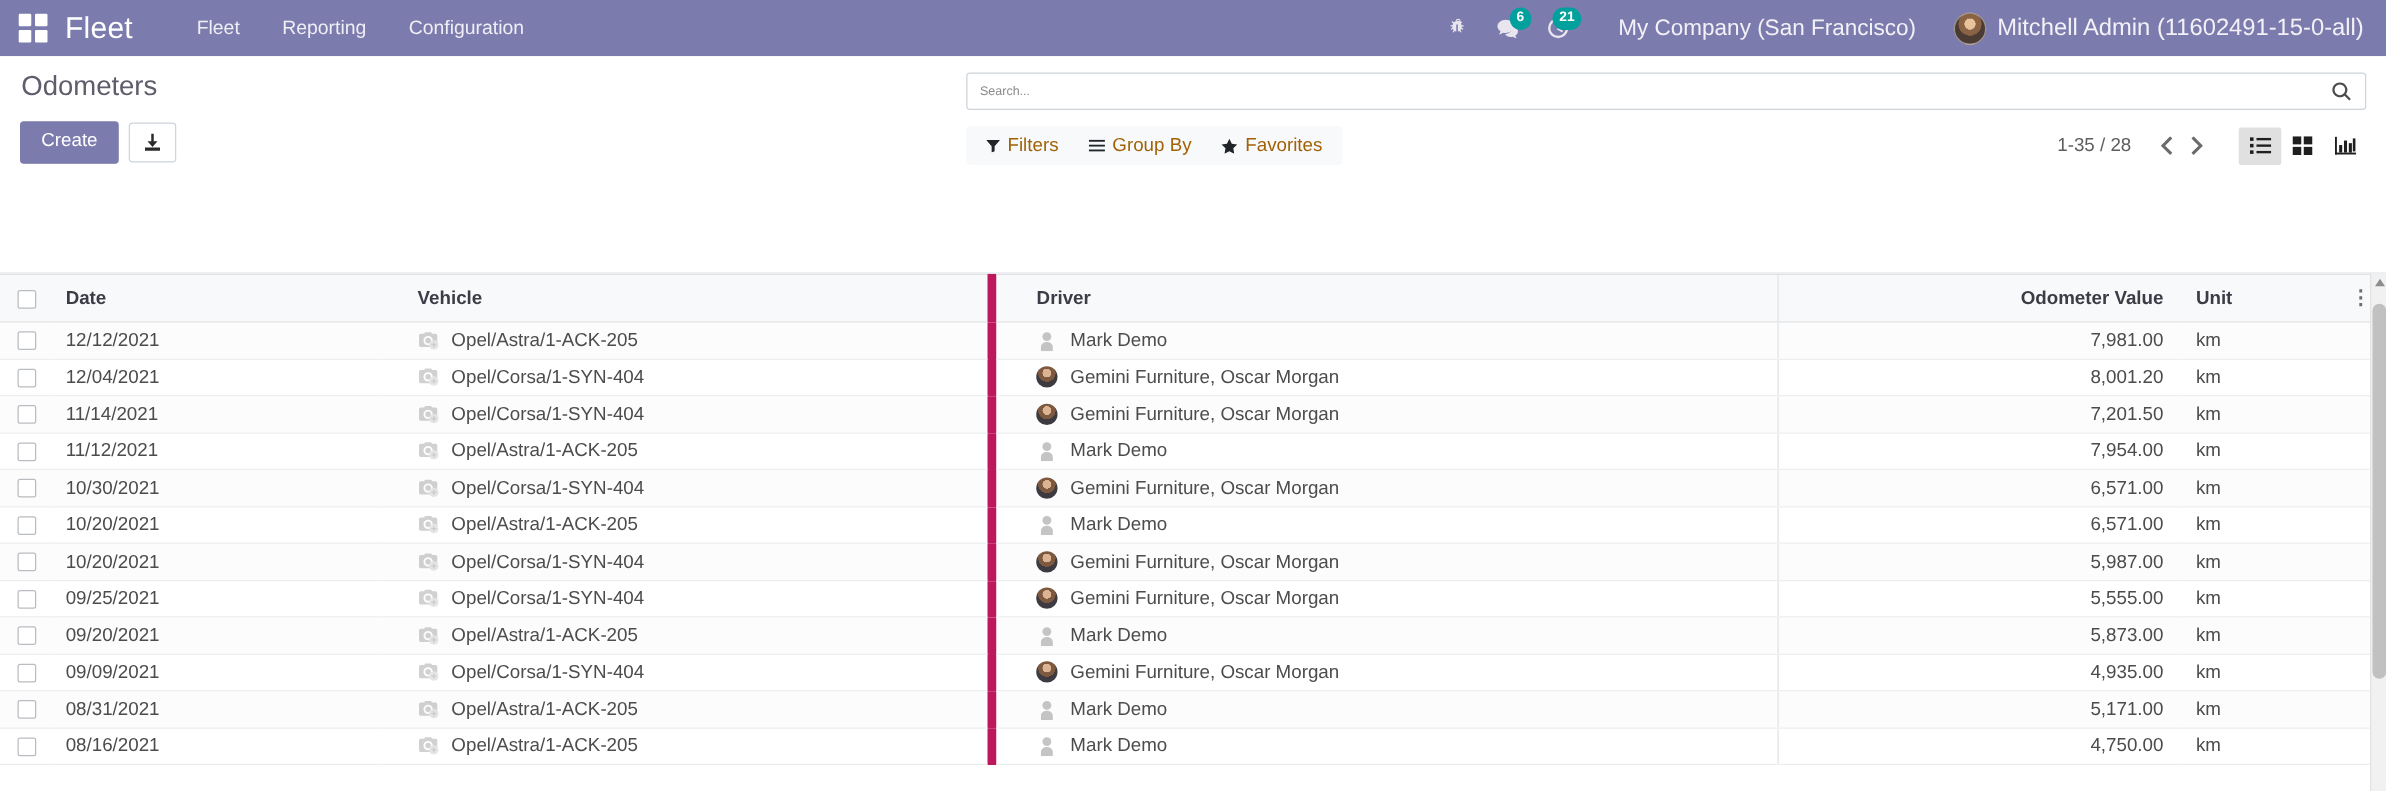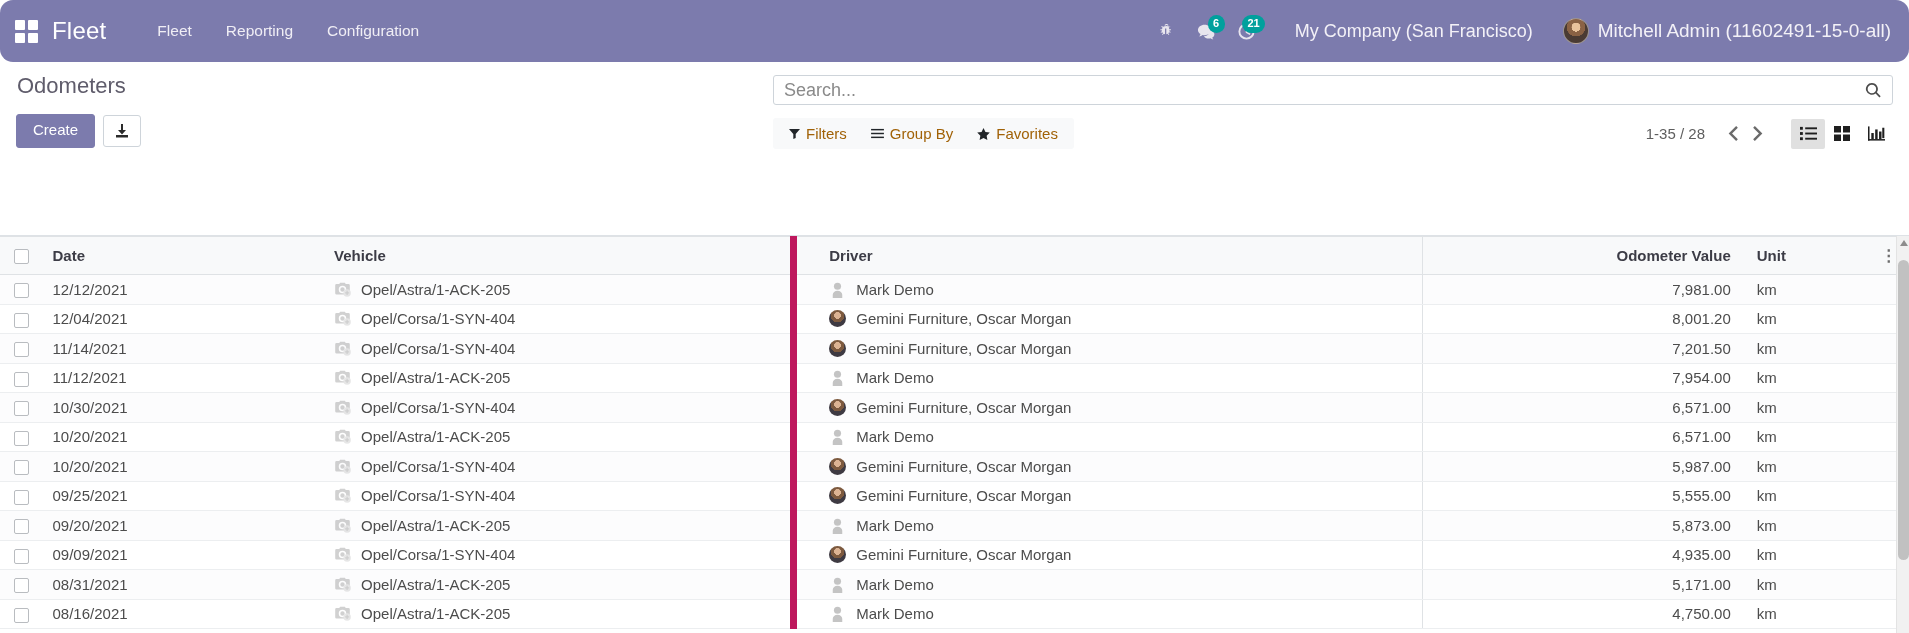--- a/index.html
+++ b/index.html
@@ -6,28 +6,27 @@
   html, body {
     width: 1909px; height: 633px;
     font-family: "Liberation Sans", sans-serif;
     background: #ffffff;
     overflow: hidden;
     -webkit-font-smoothing: antialiased;
   }
 
   
   .navbar {
-    height: 62px;
+    height: 45px;
     background: #7C7BAD;
     display: flex;
     align-items: center;
     color: #ffffff;
     padding: 0 18px 0 0;
     position: relative;
-    border-radius: 13px;
   }
   .apps-toggle {
     width: 52px; height: 45px;
     display: flex; align-items: center; justify-content: center;
     cursor: pointer;
   }
   .apps-grid { display: grid; grid-template-columns: 10px 10px; grid-template-rows: 10px 10px; gap: 3px; }
   .apps-grid i { background: #ffffff; border-radius: 1px; display:block; width:100%; height:100%; }
   .brand {
     font-size: 24px; color: #ffffff; letter-spacing: .2px;
@@ -74,21 +73,21 @@
     display: flex; align-items: center; justify-content: center;
   }
   .btn-import svg { fill: #2b2b2b; }
 
   .cp-right { margin-left: auto; width: 1120px; padding-top: 13px; }
   .search-bar {
     display: flex; align-items: center; border: 1px solid #ced4da; border-radius: 3px;
     background: #fff; height: 30px; padding: 0 10px; width: 100%;
   }
   .search-bar input {
-    border: none; outline: none; flex: 1; font-size: 18px; color: #4c4c4c;
+    border: none; outline: none; flex: 1; font-size: 10px; color: #4c4c4c;
     font-family: "Liberation Sans", sans-serif; background: transparent;
   }
   .search-bar input::placeholder { color: #8a8a8a; }
   .search-bar .search-ico { display:flex; align-items:center; cursor: pointer; }
   .search-bar .search-ico svg { fill: #4c4c4c; }
 
   .filters-row { display: flex; align-items: center; margin-top: 13px; }
   .filter-group {
     display: flex; align-items: center; background: #f8f9fa;
     border-radius: 3px; padding: 3px 4px;

